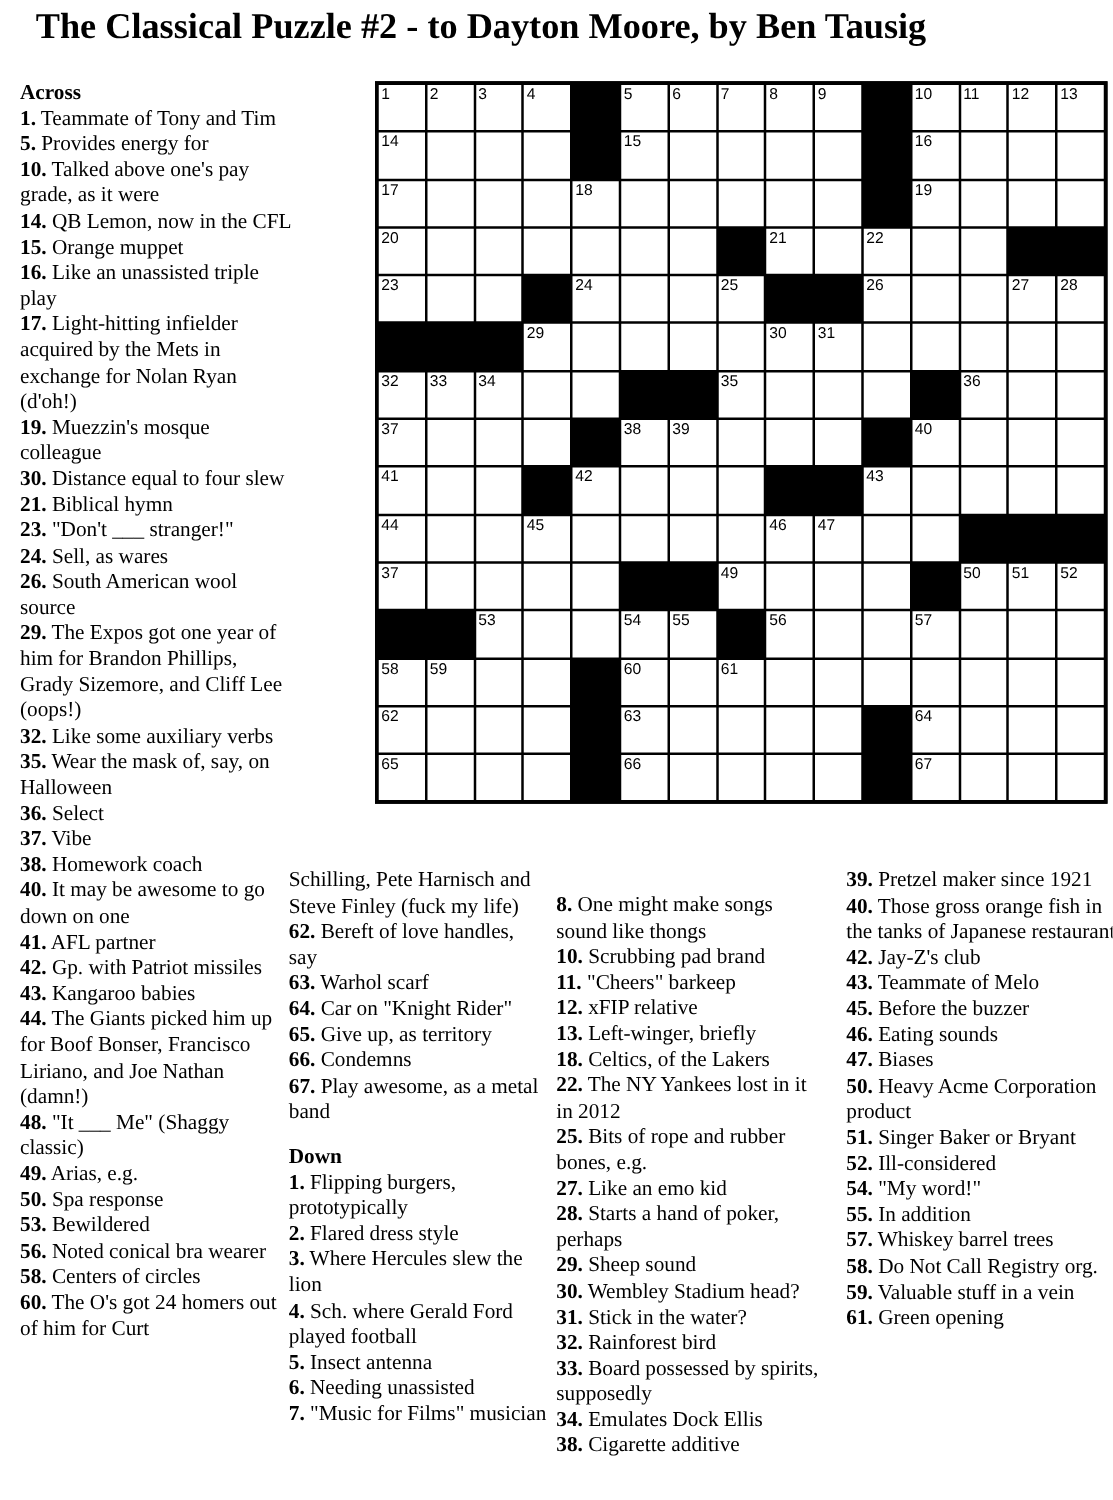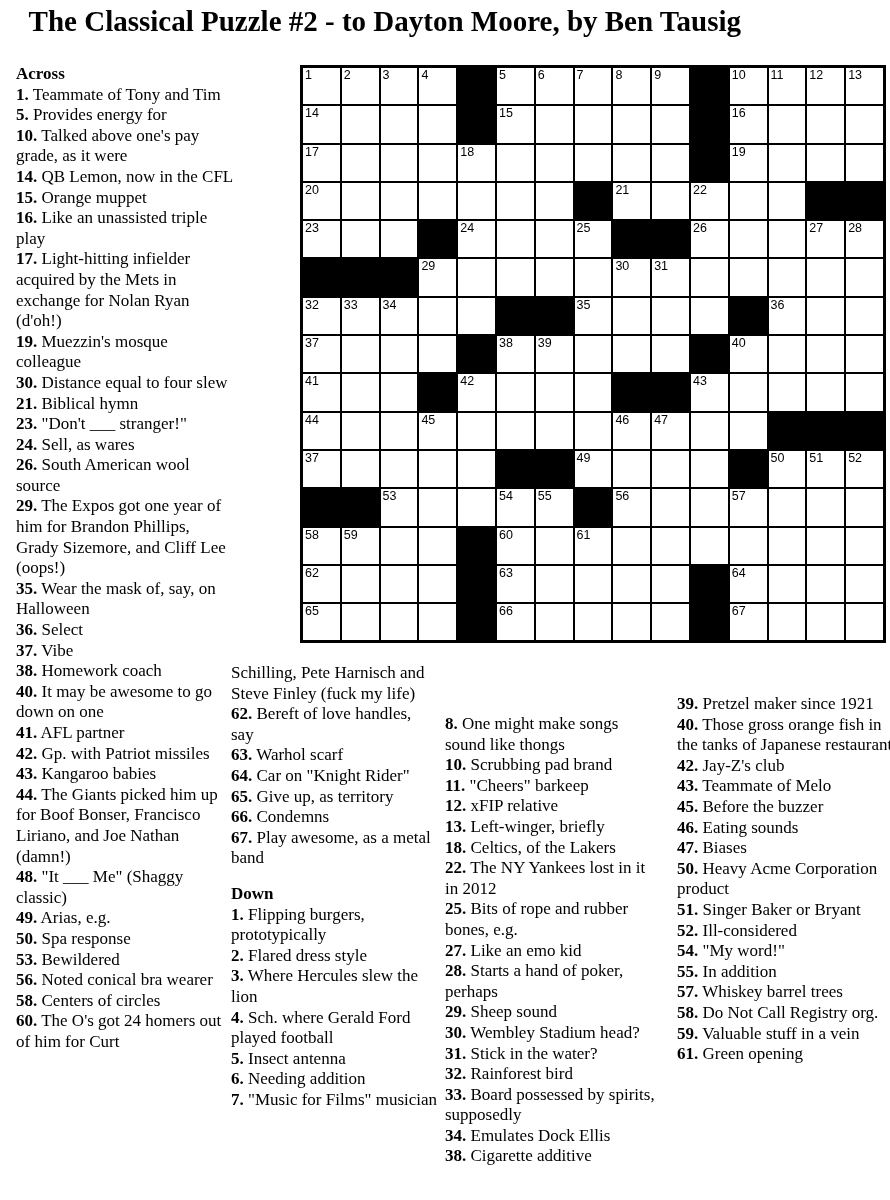--- a/index.html
+++ b/index.html
@@ -13,21 +13,21 @@
     position: absolute; top: 5px; left: 0; width: 741px;
     margin: 0; text-align: right;
     font-size: 29px; font-weight: bold;
     font-family: "Liberation Serif", serif;
   }
   .col {
     position: absolute;
     font-size: 17px; line-height: 20.6px;
   }
   .col1 { left: 16px;  top: 64px;  width: 218px; }
-  .col2 { left: 231px; top: 663px; width: 207px; }
+  .col2 { left: 231px; top: 694px; width: 207px; }
   .col3 { left: 445px; top: 714px; width: 214px; }
   .col4 { left: 659px; top: 694px; width: 226px; margin-left: 18px; }
   .clue, .cont { margin: 0; }
   .hdr { margin: 0; font-weight: bold; }
   .hdr-down { margin-top: 15px; }
   #grid {
     position: absolute; left: 300px; top: 65px;
     background: #000000; border: 3px solid #000000;
     display: grid;
     grid-template-columns: repeat(15, 36.8px);
@@ -419,20 +419,21 @@
       <p class="clue"><b>15.</b><span> Orange muppet</span></p>
       <p class="clue"><b>16.</b><span> Like an unassisted triple play</span></p>
       <p class="clue"><b>17.</b><span> Light-hitting infielder acquired by the Mets in exchange for Nolan Ryan (d'oh!)</span></p>
       <p class="clue"><b>19.</b><span> Muezzin's mosque colleague</span></p>
       <p class="clue"><b>30.</b><span> Distance equal to four slew</span></p>
       <p class="clue"><b>21.</b><span> Biblical hymn</span></p>
       <p class="clue"><b>23.</b><span> "Don't ___ stranger!"</span></p>
       <p class="clue"><b>24.</b><span> Sell, as wares</span></p>
       <p class="clue"><b>26.</b><span> South American wool source</span></p>
       <p class="clue"><b>29.</b><span> The Expos got one year of him for Brandon Phillips, Grady Sizemore, and Cliff Lee (oops!)</span></p>
+      <p class="clue"><b>32.</b><span> Like some auxiliary verbs</span></p>
       <p class="clue"><b>35.</b><span> Wear the mask of, say, on Halloween</span></p>
       <p class="clue"><b>36.</b><span> Select</span></p>
       <p class="clue"><b>37.</b><span> Vibe</span></p>
       <p class="clue"><b>38.</b><span> Homework coach</span></p>
       <p class="clue"><b>40.</b><span> It may be awesome to go down on one</span></p>
       <p class="clue"><b>41.</b><span> AFL partner</span></p>
       <p class="clue"><b>42.</b><span> Gp. with Patriot missiles</span></p>
       <p class="clue"><b>43.</b><span> Kangaroo babies</span></p>
       <p class="clue"><b>44.</b><span> The Giants picked him up for Boof Bonser, Francisco Liriano, and Joe Nathan (damn!)</span></p>
       <p class="clue"><b>48.</b><span> "It ___ Me" (Shaggy classic)</span></p>
@@ -455,21 +456,21 @@
       <p class="clue"><b>66.</b><span> Condemns</span></p>
       <p class="clue"><b>67.</b><span> Play awesome, as a metal band</span></p>
     </div>
   <p class="hdr hdr-down">Down</p>
   <div>
       <p class="clue"><b>1.</b><span> Flipping burgers, prototypically</span></p>
       <p class="clue"><b>2.</b><span> Flared dress style</span></p>
       <p class="clue"><b>3.</b><span> Where Hercules slew the lion</span></p>
       <p class="clue"><b>4.</b><span> Sch. where Gerald Ford played football</span></p>
       <p class="clue"><b>5.</b><span> Insect antenna</span></p>
-      <p class="clue"><b>6.</b><span> Needing addition</span></p>
+      <p class="clue"><b>6.</b><span> Needing unassisted</span></p>
       <p class="clue"><b>7.</b><span> "Music for Films" musician</span></p>
     </div>
 </div>
 
 <div class="col col3">
   <div>
       <p class="clue"><b>8.</b><span> One might make songs sound like thongs</span></p>
       <p class="clue"><b>10.</b><span> Scrubbing pad brand</span></p>
       <p class="clue"><b>11.</b><span> "Cheers" barkeep</span></p>
       <p class="clue"><b>12.</b><span> xFIP relative</span></p>

